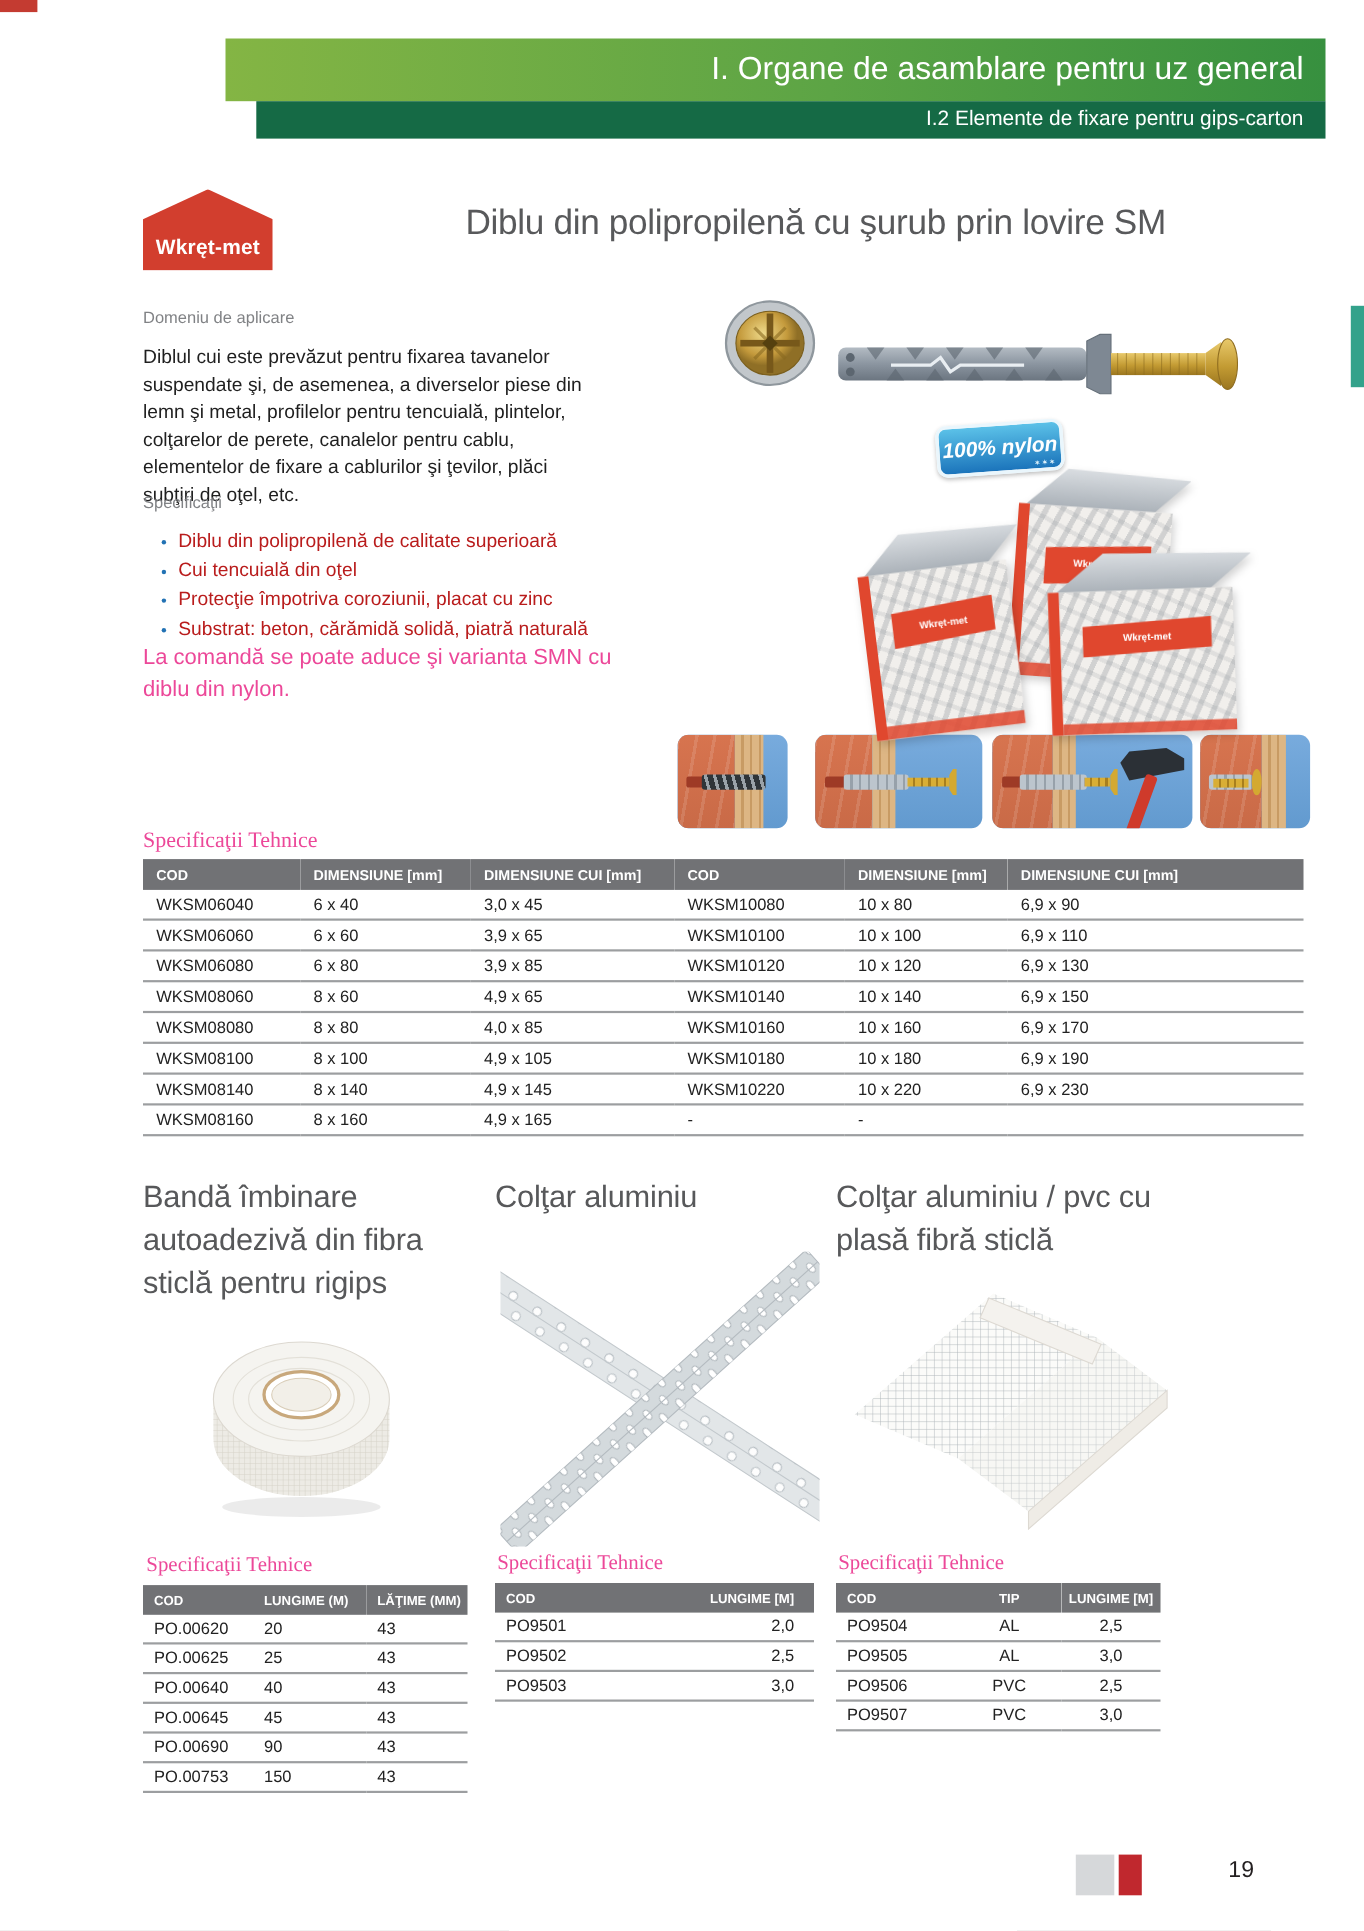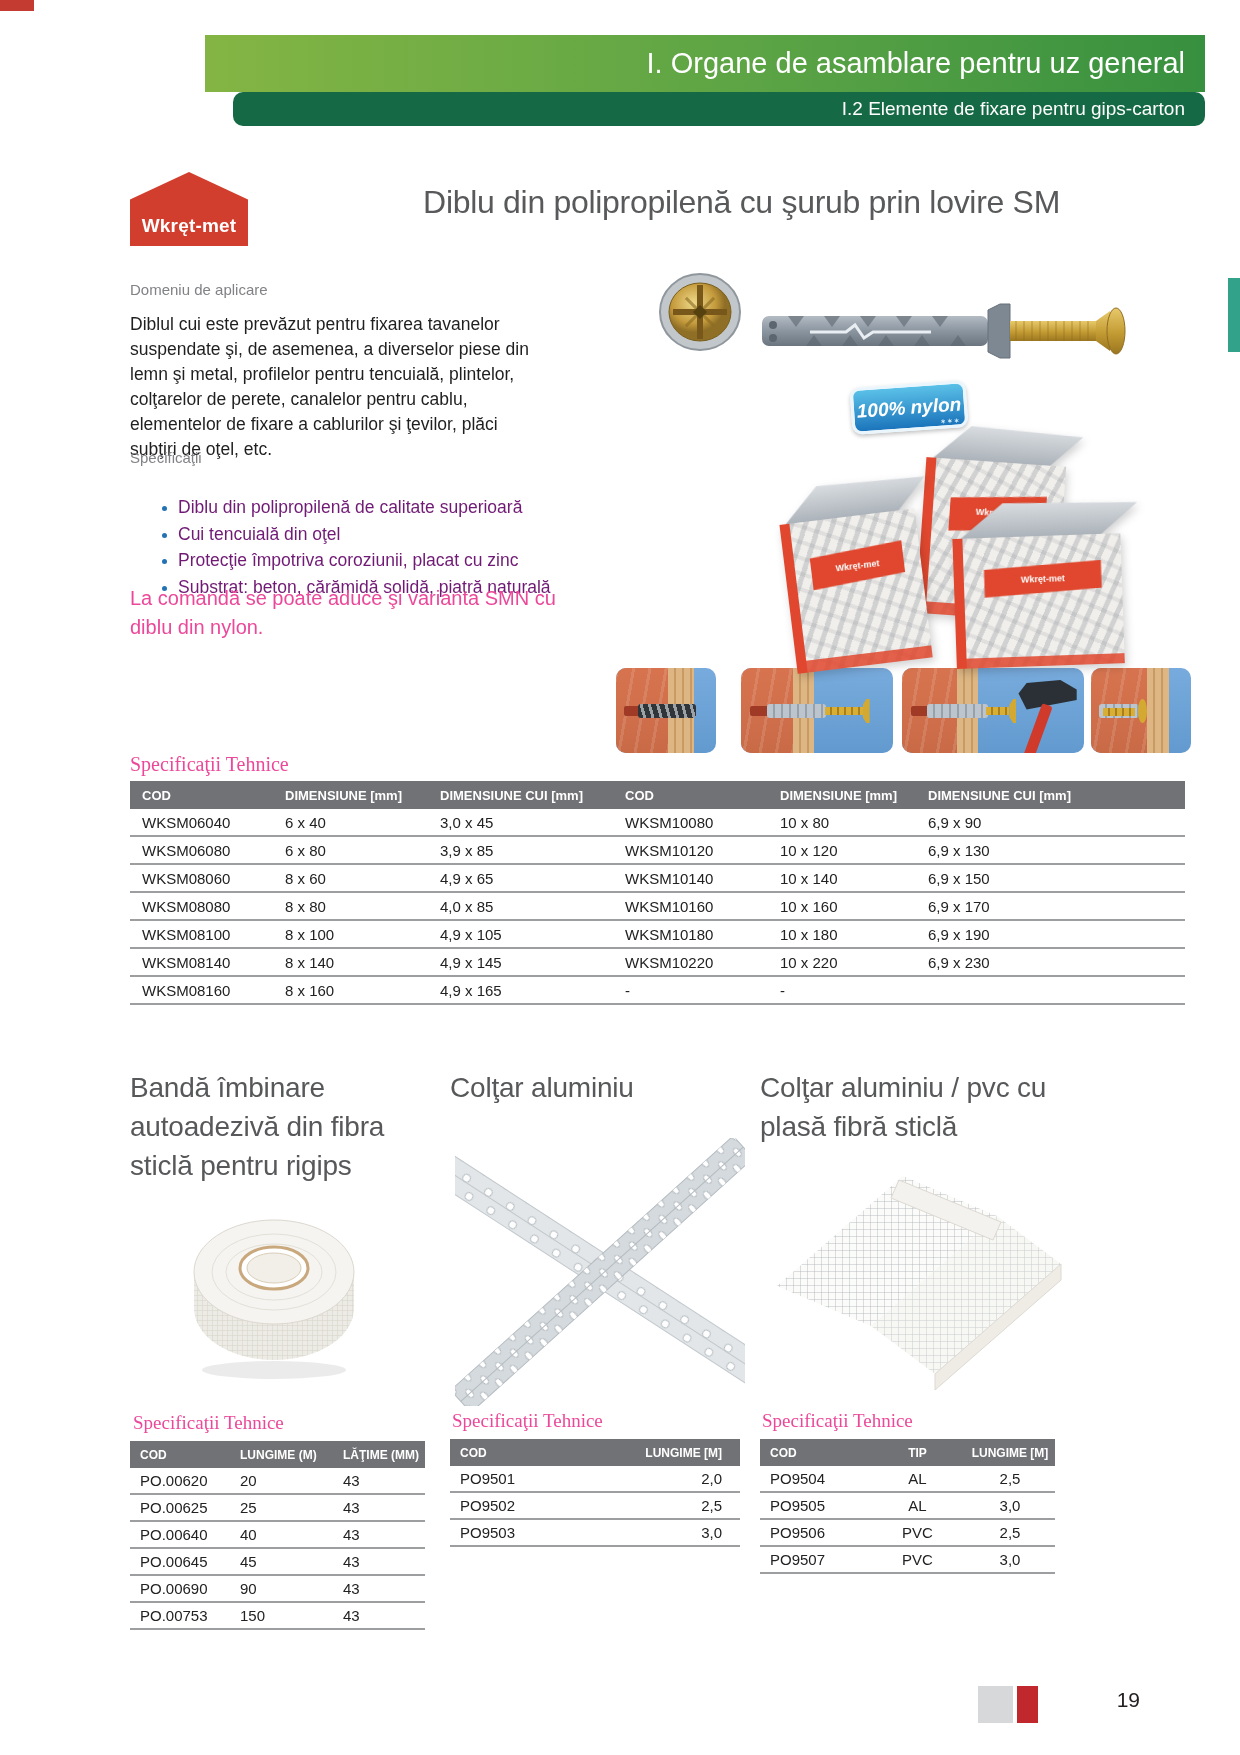--- a/index.html
+++ b/index.html
@@ -5,35 +5,35 @@
   html,body{margin:0;padding:0;background:#e8e8e8;}
   #page{position:relative;width:1240px;height:1755px;margin:0 auto;background:#ffffff;
         font-family:"Liberation Sans", sans-serif;overflow:hidden;}
 
   
   .corner-mark{position:absolute;left:0;top:0;width:34px;height:11px;background:#C43B31;}
   .band-chapter{position:absolute;left:205px;top:35px;width:1000px;height:57px;
     background:linear-gradient(90deg,#84B544 0%,#5CA445 55%,#37903F 100%);
     color:#fff;font-size:29px;line-height:57px;text-align:right;padding-right:20px;box-sizing:border-box;}
   .band-section{position:absolute;left:233px;top:92px;width:972px;height:34px;background:#156A45;
-    color:#fff;font-size:19px;line-height:34px;text-align:right;padding-right:20px;box-sizing:border-box;border-radius:10px;}
+    color:#fff;font-size:19px;line-height:34px;text-align:right;padding-right:20px;box-sizing:border-box;}
 
   
   .logo{position:absolute;left:130px;top:172px;width:118px;height:74px;background:#D23E2E;
     clip-path:polygon(50% 0,100% 37%,100% 100%,0 100%,0 37%);
     display:flex;align-items:flex-end;justify-content:center;padding-bottom:9px;box-sizing:border-box;
     color:#fff;font-size:19px;font-weight:bold;letter-spacing:.2px;}
   .product-title{position:absolute;left:360px;top:184px;width:700px;text-align:right;
     font-size:32px;color:#58595B;letter-spacing:-.3px;}
 
   
   .h-gray{position:absolute;color:#808285;font-size:15px;}
   .body-text{position:absolute;left:130px;top:312px;width:416px;font-size:17.5px;line-height:25px;color:#1F1F1F;}
-  ul.spec-list{position:absolute;left:132px;top:478px;width:470px;margin:16px;padding:0 0 0 30px;
-    font-size:17.5px;line-height:26.5px;color:#701a75;}
+  ul.spec-list{position:absolute;left:132px;top:478px;width:470px;margin:0;padding:0 0 0 30px;
+    font-size:17.5px;line-height:26.5px;color:#b91c1c;}
   ul.spec-list li::marker{color:#2272B4;font-size:15px;}
   .note-text{position:absolute;left:130px;top:584px;width:430px;font-size:20px;line-height:29px;color:#ec4899;}
 
   
   .teal-tab{position:absolute;right:0;top:278px;width:12px;height:74px;background:#33A28B;}
   .badge{position:absolute;left:851px;top:384px;width:116px;height:47px;transform:rotate(-4deg);
     background:linear-gradient(180deg,#5BC1E8,#1B74BB);border:3px solid #EAF6FC;border-radius:10px;
     box-shadow:0 2px 4px rgba(0,0,0,.25);display:flex;align-items:center;justify-content:center;
     color:#fff;font-size:19px;font-weight:bold;font-style:italic;box-sizing:border-box;}
   .badge::after{content:"✶ ✶ ✶";position:absolute;right:6px;bottom:1px;font-size:6px;font-style:normal;color:#DCF1FB;}
@@ -281,20 +281,28 @@
     <tbody>
         <tr>
           <td>WKSM06040</td>
           <td>6 x 40</td>
           <td>3,0 x 45</td>
           <td>WKSM10080</td>
           <td>10 x 80</td>
           <td>6,9 x 90</td>
         </tr>
         <tr>
+          <td>WKSM06060</td>
+          <td>6 x 60</td>
+          <td>3,9 x 65</td>
+          <td>WKSM10100</td>
+          <td>10 x 100</td>
+          <td>6,9 x 110</td>
+        </tr>
+        <tr>
           <td>WKSM06080</td>
           <td>6 x 80</td>
           <td>3,9 x 85</td>
           <td>WKSM10120</td>
           <td>10 x 120</td>
           <td>6,9 x 130</td>
         </tr>
         <tr>
           <td>WKSM08060</td>
           <td>8 x 60</td>

